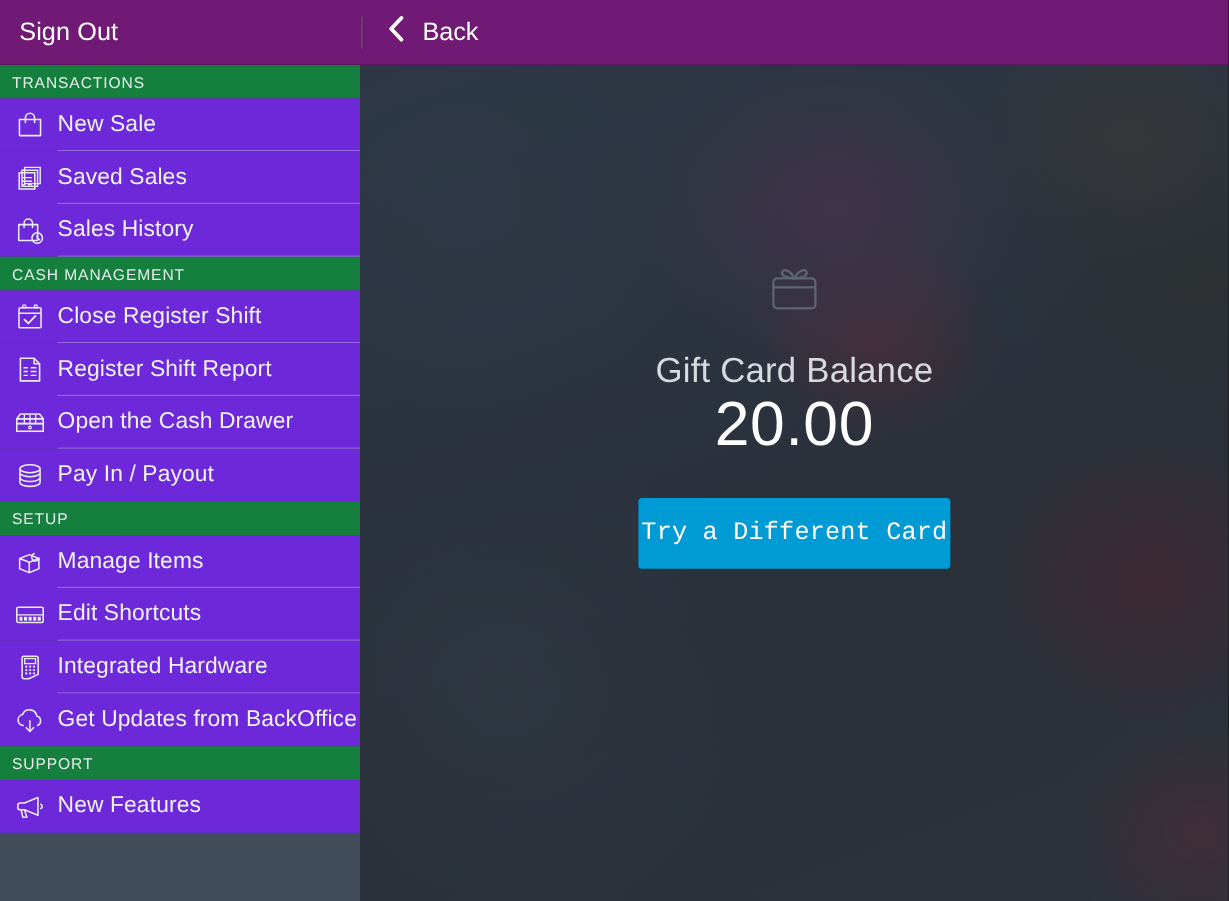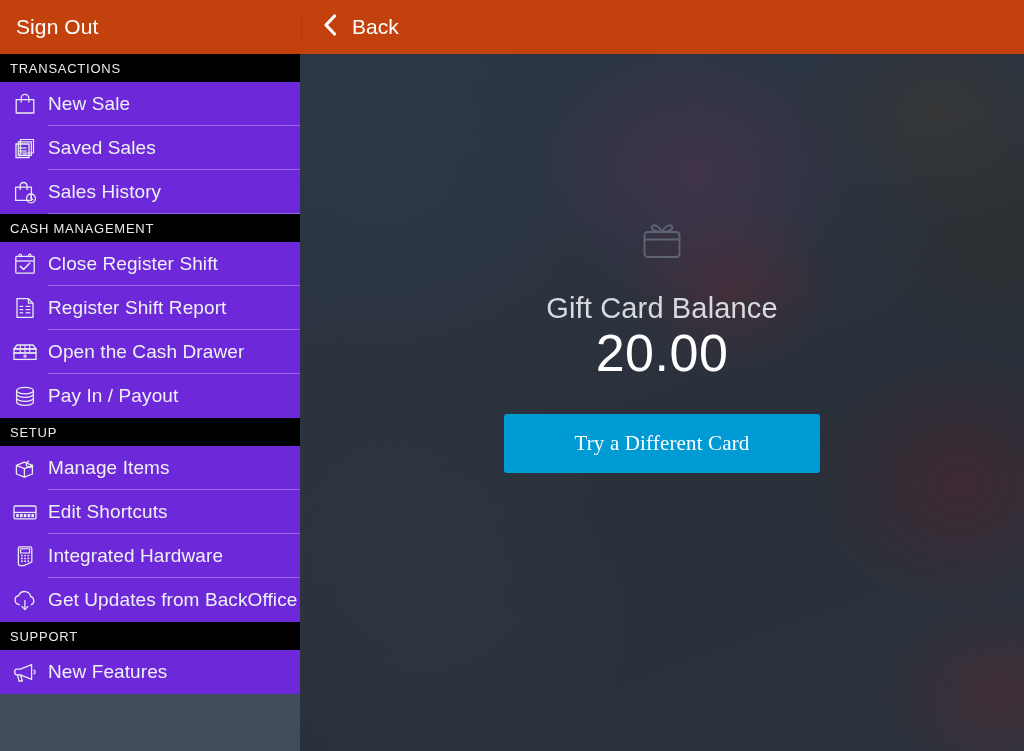--- a/index.html
+++ b/index.html
@@ -10,21 +10,21 @@
     font-family: "Liberation Sans", sans-serif;
     -webkit-font-smoothing: antialiased;
   }
 
   #app { position: relative; width: 1024px; height: 751px; overflow: hidden; }
 
   
   .topbar {
     position: absolute; left: 0; top: 0;
     width: 1024px; height: 54px;
-    background: #c2410c;
+    background: #701a75;
     display: flex; align-items: center;
     z-index: 10;
   }
   .topbar-signout {
     position: absolute; left: 16px; top: 0; height: 54px;
     display: flex; align-items: center;
     color: #ffffff; font-size: 21px; font-weight: 400;
     letter-spacing: .1px;
   }
   .topbar-brand {
@@ -73,24 +73,24 @@
     margin-top: 22px;
     color: #d7dade; font-size: 29px; font-weight: 400; letter-spacing: .15px;
   }
   .hero-amount {
     margin-top: 1px;
     color: #ffffff; font-size: 52px; font-weight: 300; letter-spacing: .5px;
     line-height: 1.06;
   }
   .cta-button {
     margin-top: 33px;
-    width: 316px; height: 59px;
+    width: 260px; height: 59px;
     background: #009ad4;
     border: none; border-radius: 3px;
-    color: #ffffff; font-size: 21px; font-family: Liberation Serif, serif;
+    color: #ffffff; font-size: 21px; font-family: Liberation Mono, monospace;
     letter-spacing: .15px;
     cursor: pointer;
     display: flex; align-items: center; justify-content: center;
   }
 
   
   .sidebar {
     position: absolute; left: 0; top: 54px;
     width: 300px; height: 697px;
     overflow: hidden;
@@ -99,21 +99,21 @@
   .sidebar-tint {
     position: absolute; inset: 0;
     background:
       radial-gradient(ellipse 170px 150px at 40px 400px, rgba(74,74,48,.45) 0%, rgba(74,74,48,0) 78%),
       radial-gradient(ellipse 150px 140px at 30px 470px, rgba(70,72,44,.4) 0%, rgba(70,72,44,0) 80%);
     pointer-events: none;
   }
   .sec-header {
     position: relative;
     height: 28px;
-    background: #000000;
+    background: #15803d;
     display: flex; align-items: center;
     padding-left: 10px;
     color: #e8ebee; font-size: 13px; font-weight: 400;
     letter-spacing: .75px;
   }
   .nav-item {
     position: relative;
     height: 44px;
     display: flex; align-items: center;
     background: #6d28d9;

